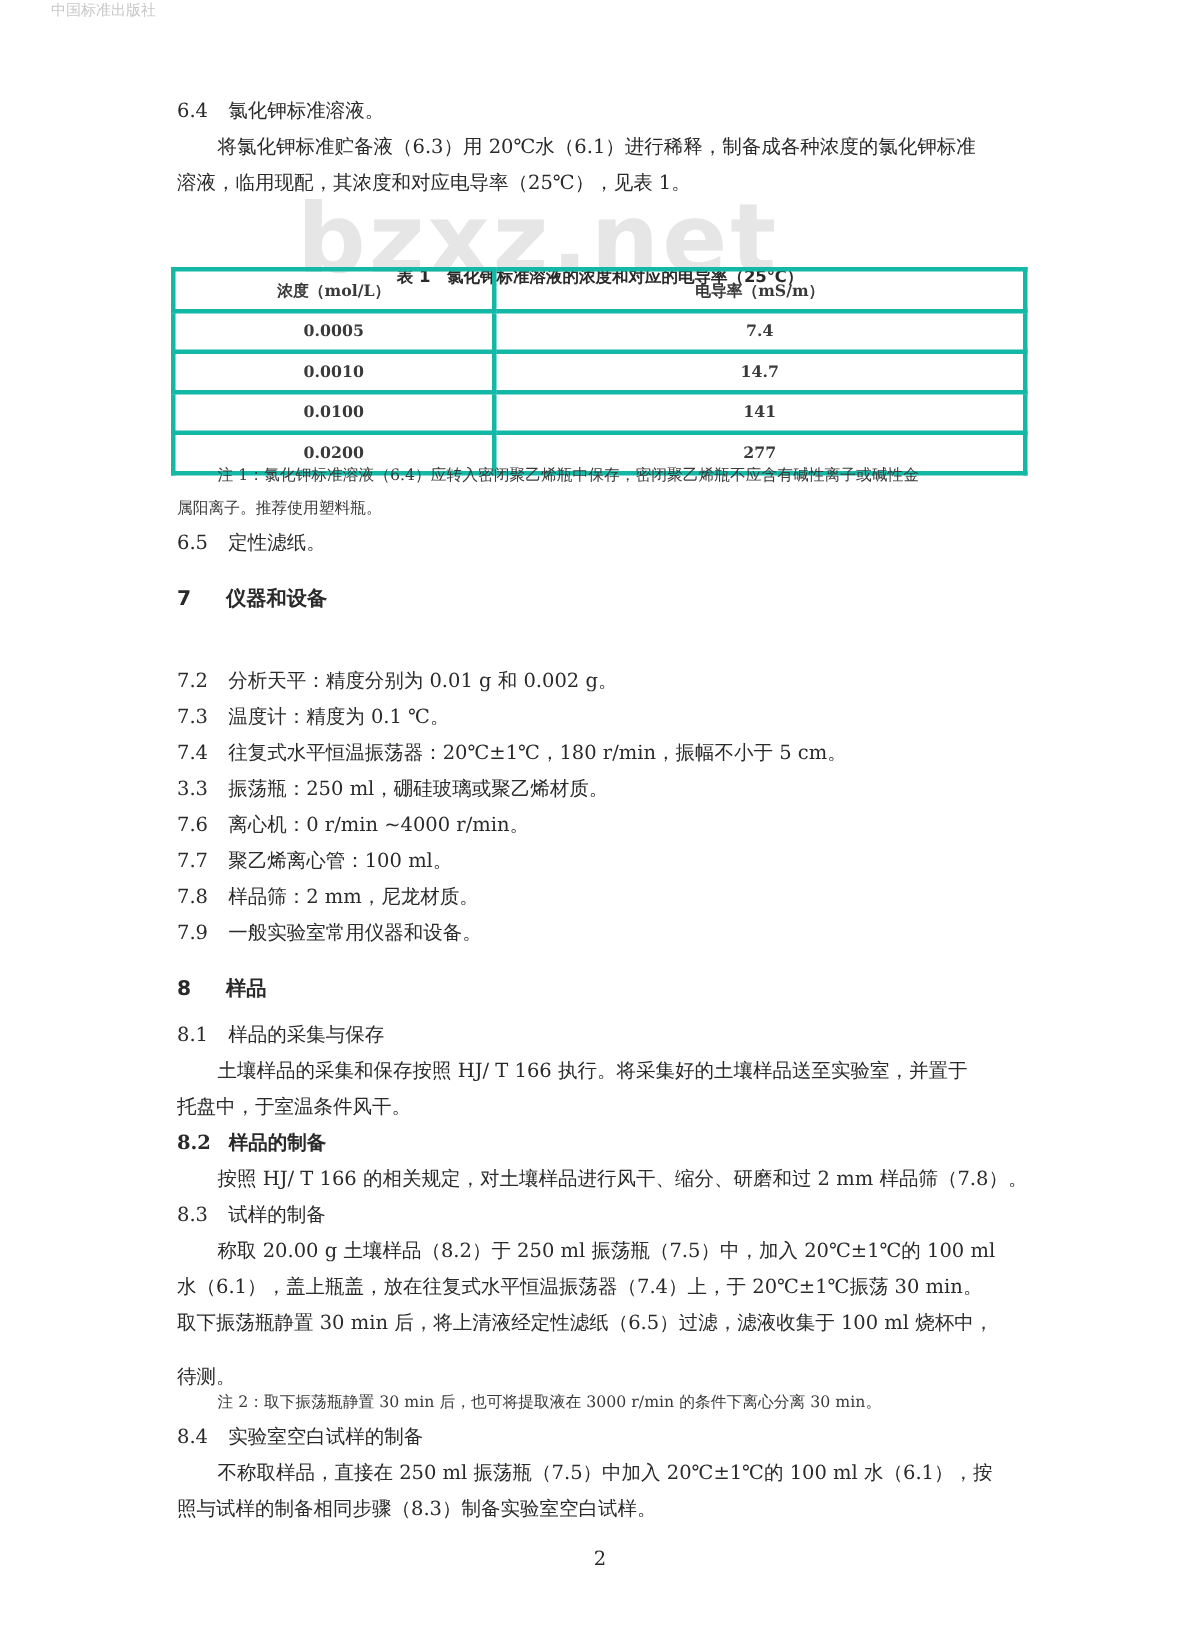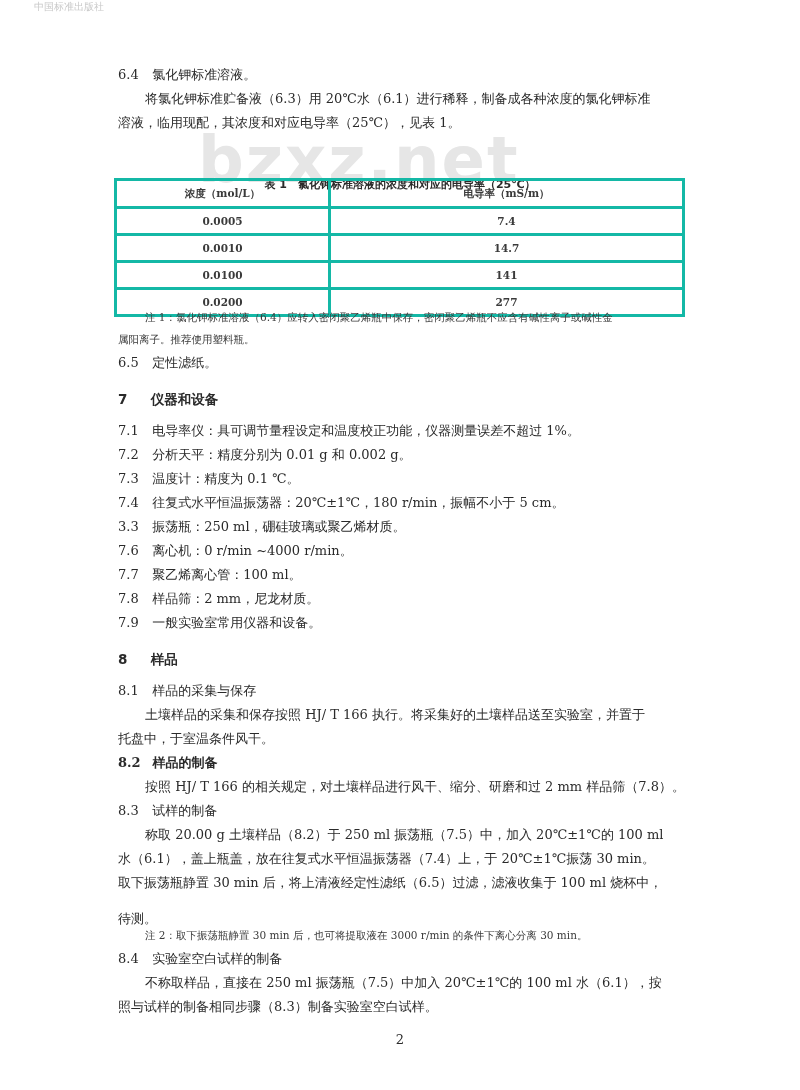--- a/index.html
+++ b/index.html
@@ -86,24 +86,20 @@
   <div class="line" style="left:118px; top:354px;">
     <span class="clause-num">6.5</span>
     <span>定性滤纸。</span>
   </div>
 
   <div class="line heading" style="left:118px; top:390px;">
     <span class="h-num">7</span>
     <span>仪器和设备</span>
   </div>
 
-  <div class="line" style="left:118px; top:422px;">
-    <span class="clause-num">7.1</span>
-    <span>电导率仪：具可调节量程设定和温度校正功能，仪器测量误差不超过 1%。</span>
-  </div>
   <div class="line" style="left:118px; top:446px;">
     <span class="clause-num">7.2</span>
     <span>分析天平：精度分别为 0.01 g 和 0.002 g。</span>
   </div>
   <div class="line" style="left:118px; top:470px;">
     <span class="clause-num">7.3</span>
     <span>温度计：精度为 0.1 ℃。</span>
   </div>
   <div class="line" style="left:118px; top:494px;">
     <span class="clause-num">7.4</span>

